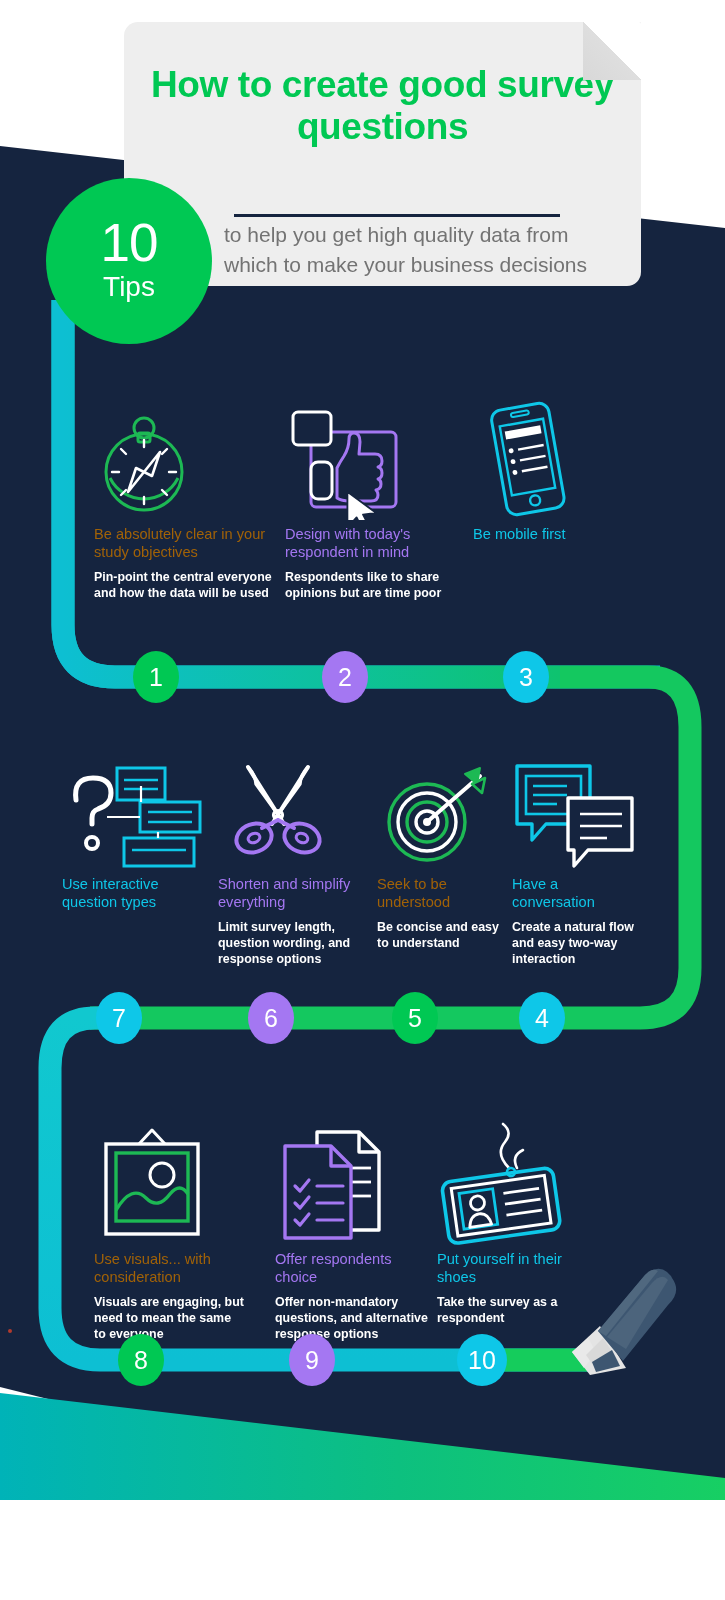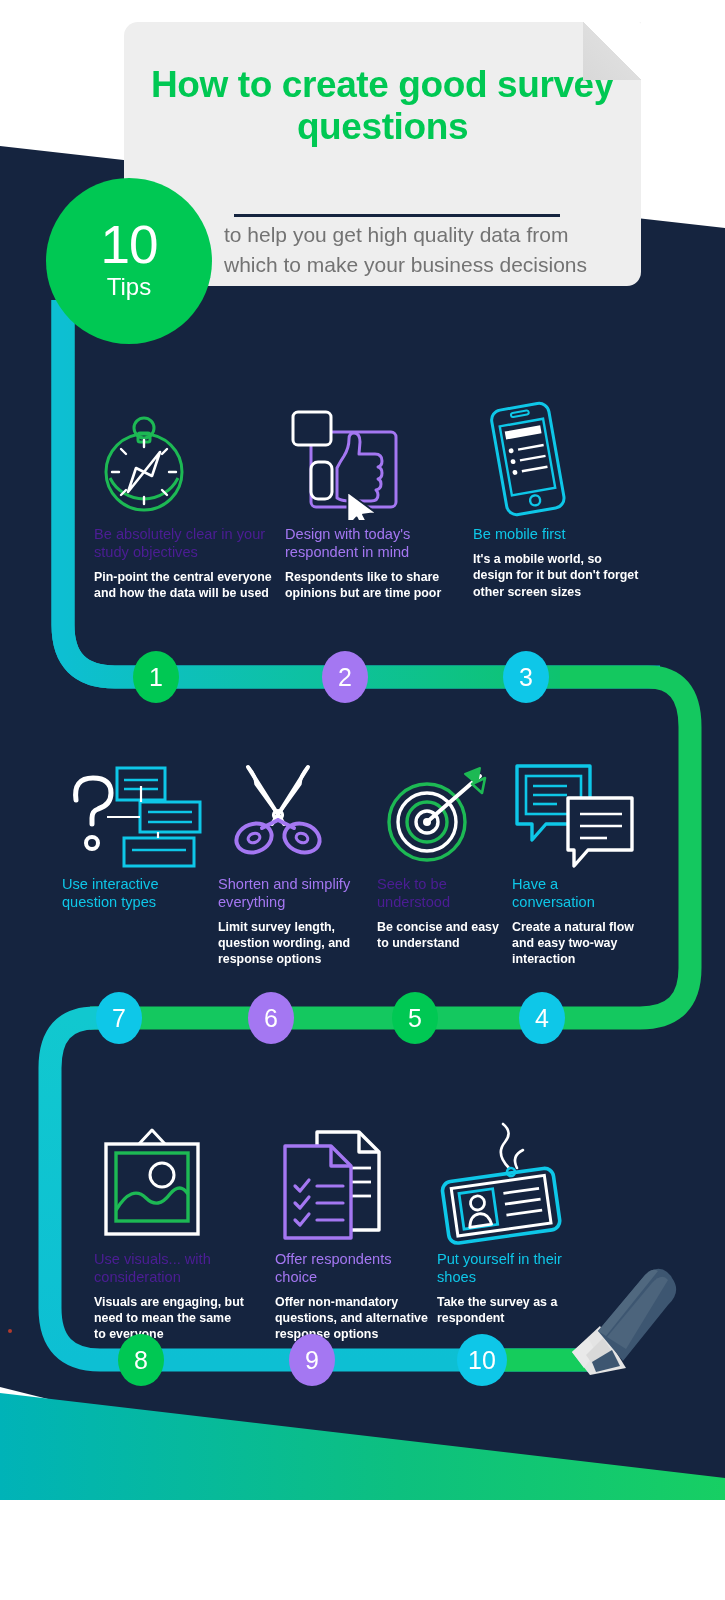--- a/index.html
+++ b/index.html
@@ -43,41 +43,41 @@
     color:#737373;font-size:21px;line-height:1.45;text-align:left;
   }
 
   
   .badge{
     position:absolute;left:46px;top:178px;width:166px;height:166px;border-radius:50%;
     background:#00c853;display:flex;flex-direction:column;
     align-items:center;justify-content:center;color:#fff;
   }
   .badge .num{font-size:53px;line-height:0.95;font-weight:400;letter-spacing:-1px;}
-  .badge .word{font-size:24px;line-height:1.2;font-weight:400;margin-top:2px;}
+  .badge .word{font-size:28px;line-height:1.2;font-weight:400;margin-top:2px;}
 
   
   .ribbon{position:absolute;left:0;top:0;width:725px;height:1600px;overflow:visible;}
 
   
   .node{
     position:absolute;width:46px;height:52px;border-radius:50%;
     display:flex;align-items:center;justify-content:center;
     color:#ffffff;font-size:25px;font-weight:400;line-height:1;
   }
   .node.green{background:#00c853;}
   .node.purple{background:#a477f2;}
   .node.cyan{background:#0ec7e8;}
 
   
   .tip{position:absolute;}
   .tip .icon{display:block;margin-bottom:6px;}
   .tip h3{margin:0 0 7px 0;font-size:14.6px;line-height:1.22;font-weight:400;}
   .tip p{margin:0;font-size:12.4px;line-height:1.32;color:#ffffff;font-weight:bold;}
-  .c-green{color:#4c1d95;}
+  .c-green{color:#a16207;}
   .c-purple{color:#a477f2;}
   .c-cyan{color:#0ec7e8;}
 
   
   .footer{position:absolute;left:0;top:1500px;width:725px;height:100px;background:#ffffff;}
   .reddot{position:absolute;left:8px;top:1329px;width:4px;height:4px;border-radius:50%;background:#b03a2e;}
 </style>
 </head>
 <body>
 
@@ -189,21 +189,20 @@
             <circle cx="40" cy="70" r="2.4"></circle>
           </g>
         <g stroke="#ffffff" stroke-width="2.4">
             <line x1="47" y1="48" x2="73" y2="48"></line>
             <line x1="47" y1="59" x2="73" y2="59"></line>
             <line x1="47" y1="70" x2="73" y2="70"></line>
           </g>
       </g>
     </svg>
     <h3 class="c-cyan">Be mobile first</h3>
-    <p>It's a mobile world, so design for it but don't forget other screen sizes</p>
   </div>
 
   <div class="node green" style="left:133px;top:651px;">
       <span>1</span>
     </div>
   <div class="node purple" style="left:322px;top:651px;">
       <span>2</span>
     </div>
   <div class="node cyan" style="left:503px;top:651px;">
       <span>3</span>

